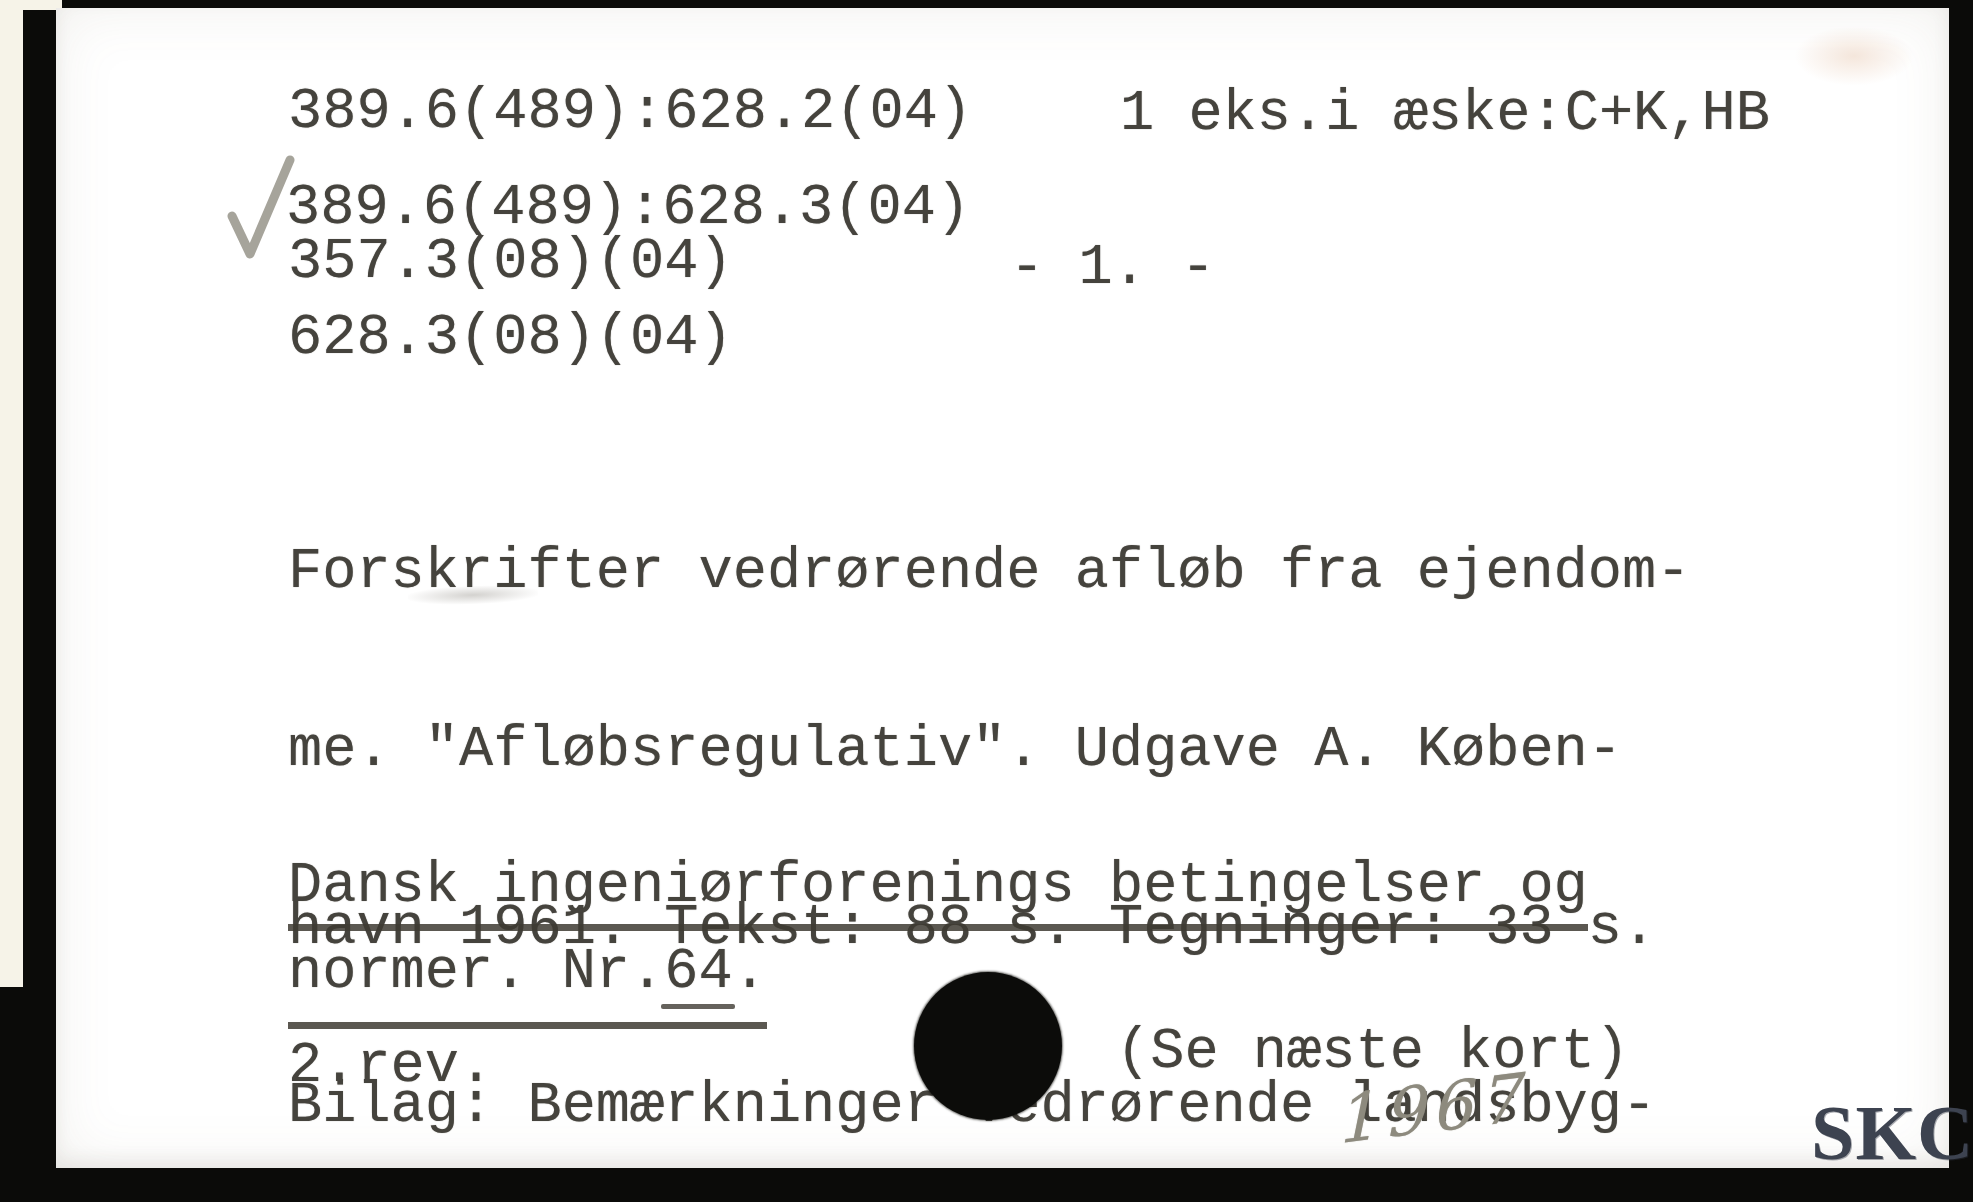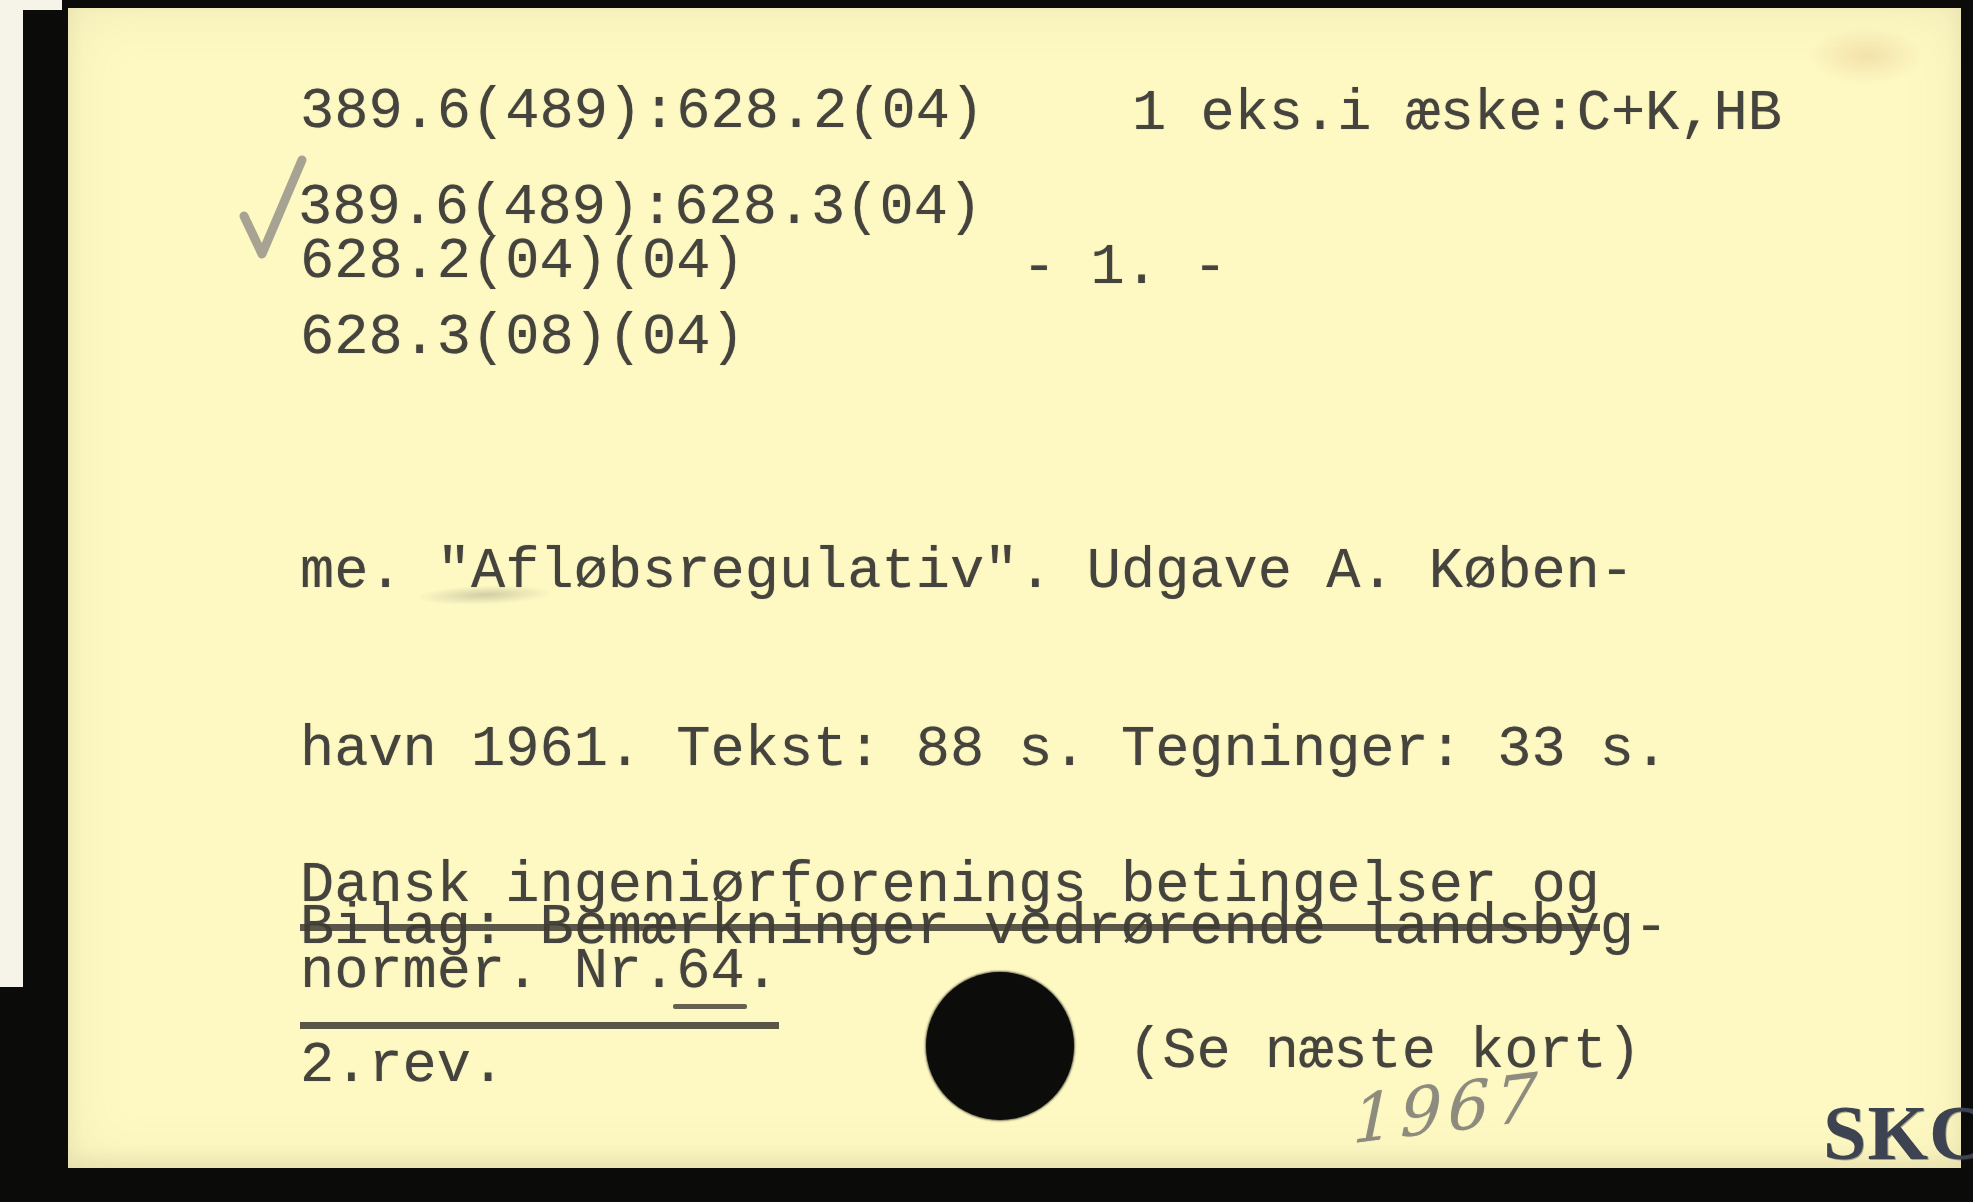--- a/index.html
+++ b/index.html
@@ -12,22 +12,22 @@
   }
   .scan{position:absolute;inset:0;}
   .edge-strip{
     position:absolute;left:0;top:9px;width:23px;height:978px;
     background:#f6f3e8;
   }
   .edge-strip-top{
     position:absolute;left:0;top:0;width:62px;height:10px;background:#f6f3e8;
   }
   .card{
-    position:absolute;left:68px;top:8px;width:1893px;height:1160px;
-    background:#fef9c3;
+    position:absolute;left:56px;top:8px;width:1893px;height:1160px;
+    background:#ffffff;
     box-shadow:inset 0 0 60px rgba(120,110,80,0.10), inset 0 -8px 18px rgba(60,55,40,0.08);
   }
   .tw{
     position:absolute;
     font-size:57px;line-height:57px;white-space:pre;
     color:#45433d;
     letter-spacing:0px;
     text-shadow:0 0 1px rgba(66,62,54,0.55);
   }
   
@@ -90,32 +90,33 @@
 
   <div class="edge-strip"></div>
   <div class="edge-strip-top"></div>
 
   <div class="card">
 
     <div class="smudge-rust"></div>
 
     <div class="tw cls-1">389.6(489):628.2(04)</div>
     <div class="tw cls-2">389.6(489):628.3(04)</div>
-    <div class="tw cls-3">628.2(04)(04)</div>
+    <div class="tw cls-3">357.3(08)(04)</div>
     <div class="tw cls-4">628.3(08)(04)</div>
 
     <svg class="check" viewBox="0 0 76 112">
       <polyline points="8,62 26,100 66,6" fill="none" stroke="#97948a" stroke-width="9" stroke-linecap="round" stroke-linejoin="round" opacity="0.85"></polyline>
     </svg>
 
     <div class="tw holdings">1 eks.i æske:C+K,HB</div>
 
     <div class="tw volnote">- 1. -</div>
 
     <div class="tw descr">
+      <div class="dline">Forskrifter vedrørende afløb fra ejendom-</div>
       <div class="dline">me. "Afløbsregulativ". Udgave A. Køben-</div>
       <div class="dline">havn 1961. Tekst: 88 s. Tegninger: 33 s.</div>
       <div class="dline">Bilag: Bemærkninger vedrørende landsbyg-</div>
       
       
     </div>
 
     <div class="smudge-pencil"></div>
 
     <div class="tw series-1">Dansk ingeniørforenings betingelser og</div>

